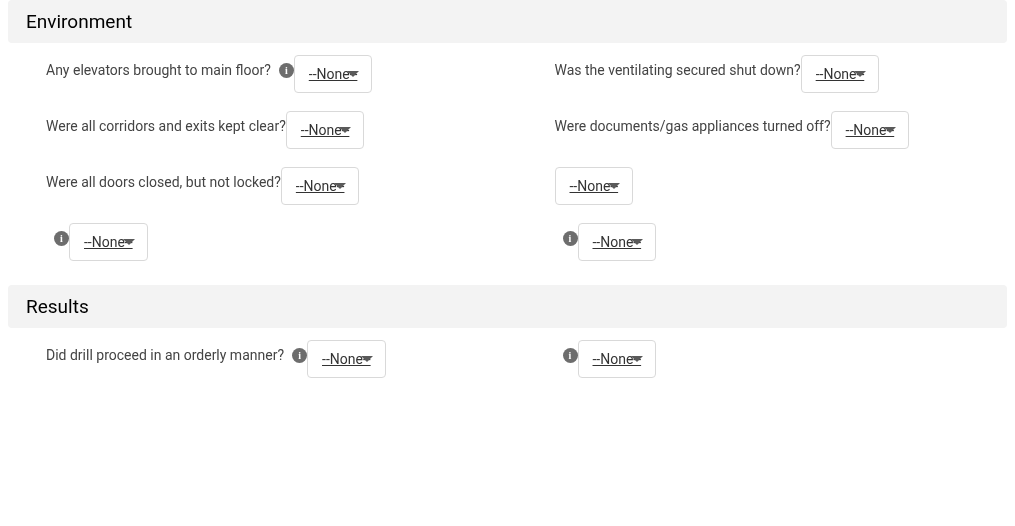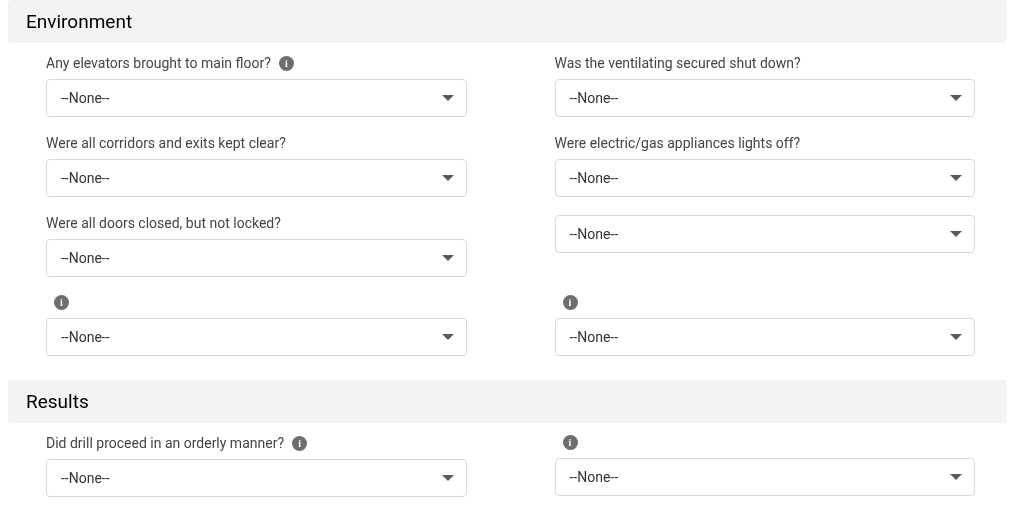--- a/index.html
+++ b/index.html
@@ -23,22 +23,23 @@
     }
     .form-grid {
       display: grid;
       grid-template-columns: 1fr 1fr;
       column-gap: 48px;
       row-gap: 18px;
       padding: 0 0 24px 46px;
     }
     .form-field {
       display: flex;
-      flex-direction: column;
+      flex-direction: row;
       padding-right: 40px;
+      align-items: center;
     }
     .field-label {
       font-size: 14px;
       color: #444;
       margin-bottom: 8px;
       display: flex;
       align-items: center;
     }
     .info-icon {
       display: inline-flex;
@@ -59,20 +60,21 @@
     .select-box {
       position: relative;
       border: 1px solid #d9d9d9;
       border-radius: 4px;
       background: #ffffff;
       height: 38px;
       display: flex;
       align-items: center;
       padding: 0 14px;
       cursor: pointer;
+      text-decoration: underline;
     }
     .select-value {
       font-size: 14px;
       color: #333;
     }
     .chev {
       position: absolute;
       right: 12px;
       top: 50%;
       transform: translateY(-50%);
@@ -118,21 +120,21 @@
       <span>Were all corridors and exits kept clear?</span>
     </div>
     <div class="select-box">
       <span class="select-value">--None--</span>
       <span class="chev"></span>
     </div>
   </div>
 
   <div class="form-field">
     <div class="field-label">
-      <span>Were electric/gas appliances lights off?</span>
+      <span>Were documents/gas appliances turned off?</span>
     </div>
     <div class="select-box">
       <span class="select-value">--None--</span>
       <span class="chev"></span>
     </div>
   </div>
 
   <div class="form-field">
     <div class="field-label">
       <span>Were all doors closed, but not locked?</span>

